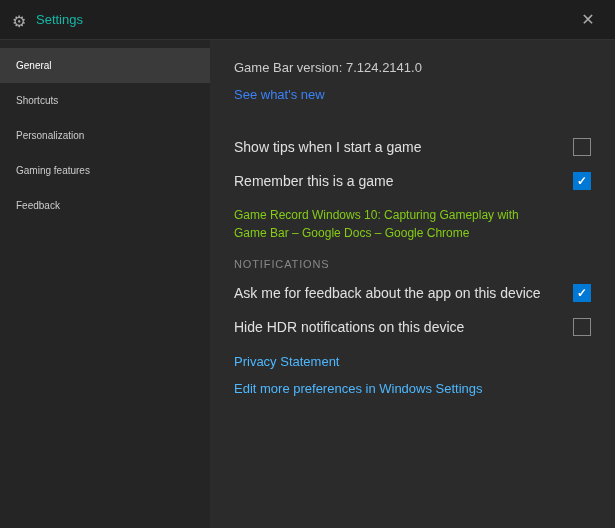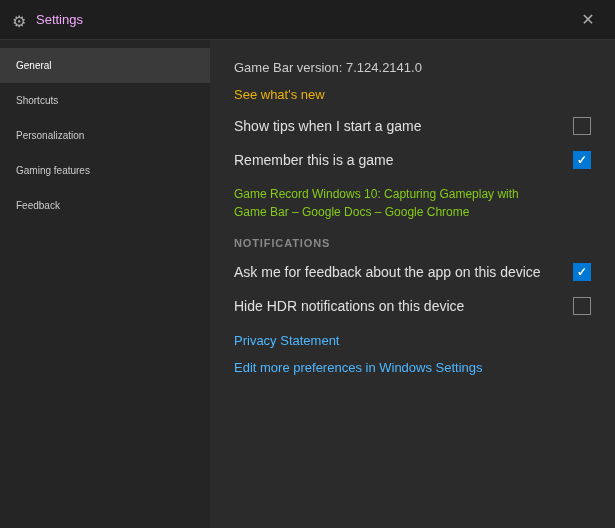--- a/index.html
+++ b/index.html
@@ -37,21 +37,21 @@
 
     .title-bar-icon {
       width: 16px;
       height: 16px;
       margin-right: 8px;
       color: #aaa;
     }
 
     .title-bar-text {
       font-size: 13px;
-      color: #f0abfc;
+      color: #14b8a6;
       flex: 1;
     }
 
     .close-btn {
       width: 30px;
       height: 30px;
       display: flex;
       align-items: center;
       justify-content: center;
       cursor: pointer;
@@ -94,25 +94,25 @@
     }
 
     .version-text {
       font-size: 13px;
       color: #ccc;
       margin-bottom: 10px;
     }
 
     .see-whats-new {
       font-size: 13px;
-      color: #eab308;
+      color: #3b82f6;
       cursor: pointer;
       text-decoration: none;
       display: inline-block;
-      margin-bottom: 15px;
+      margin-bottom: 36px;
     }
 
     .setting-row {
       display: flex;
       align-items: center;
       justify-content: flex-end;
       margin-bottom: 16px;
     }
 
     .setting-row-label {
@@ -146,21 +146,20 @@
       font-weight: bold;
     }
 
     .section-heading {
       font-size: 11px;
       color: #888;
       letter-spacing: 0.08em;
       text-transform: uppercase;
       margin-bottom: 14px;
       margin-top: 8px;
-      font-weight: bold;
     }
 
     .link-text {
       font-size: 13px;
       color: #4db8ff;
       cursor: pointer;
       text-decoration: none;
       display: inline-block;
       margin-bottom: 10px;
     }

